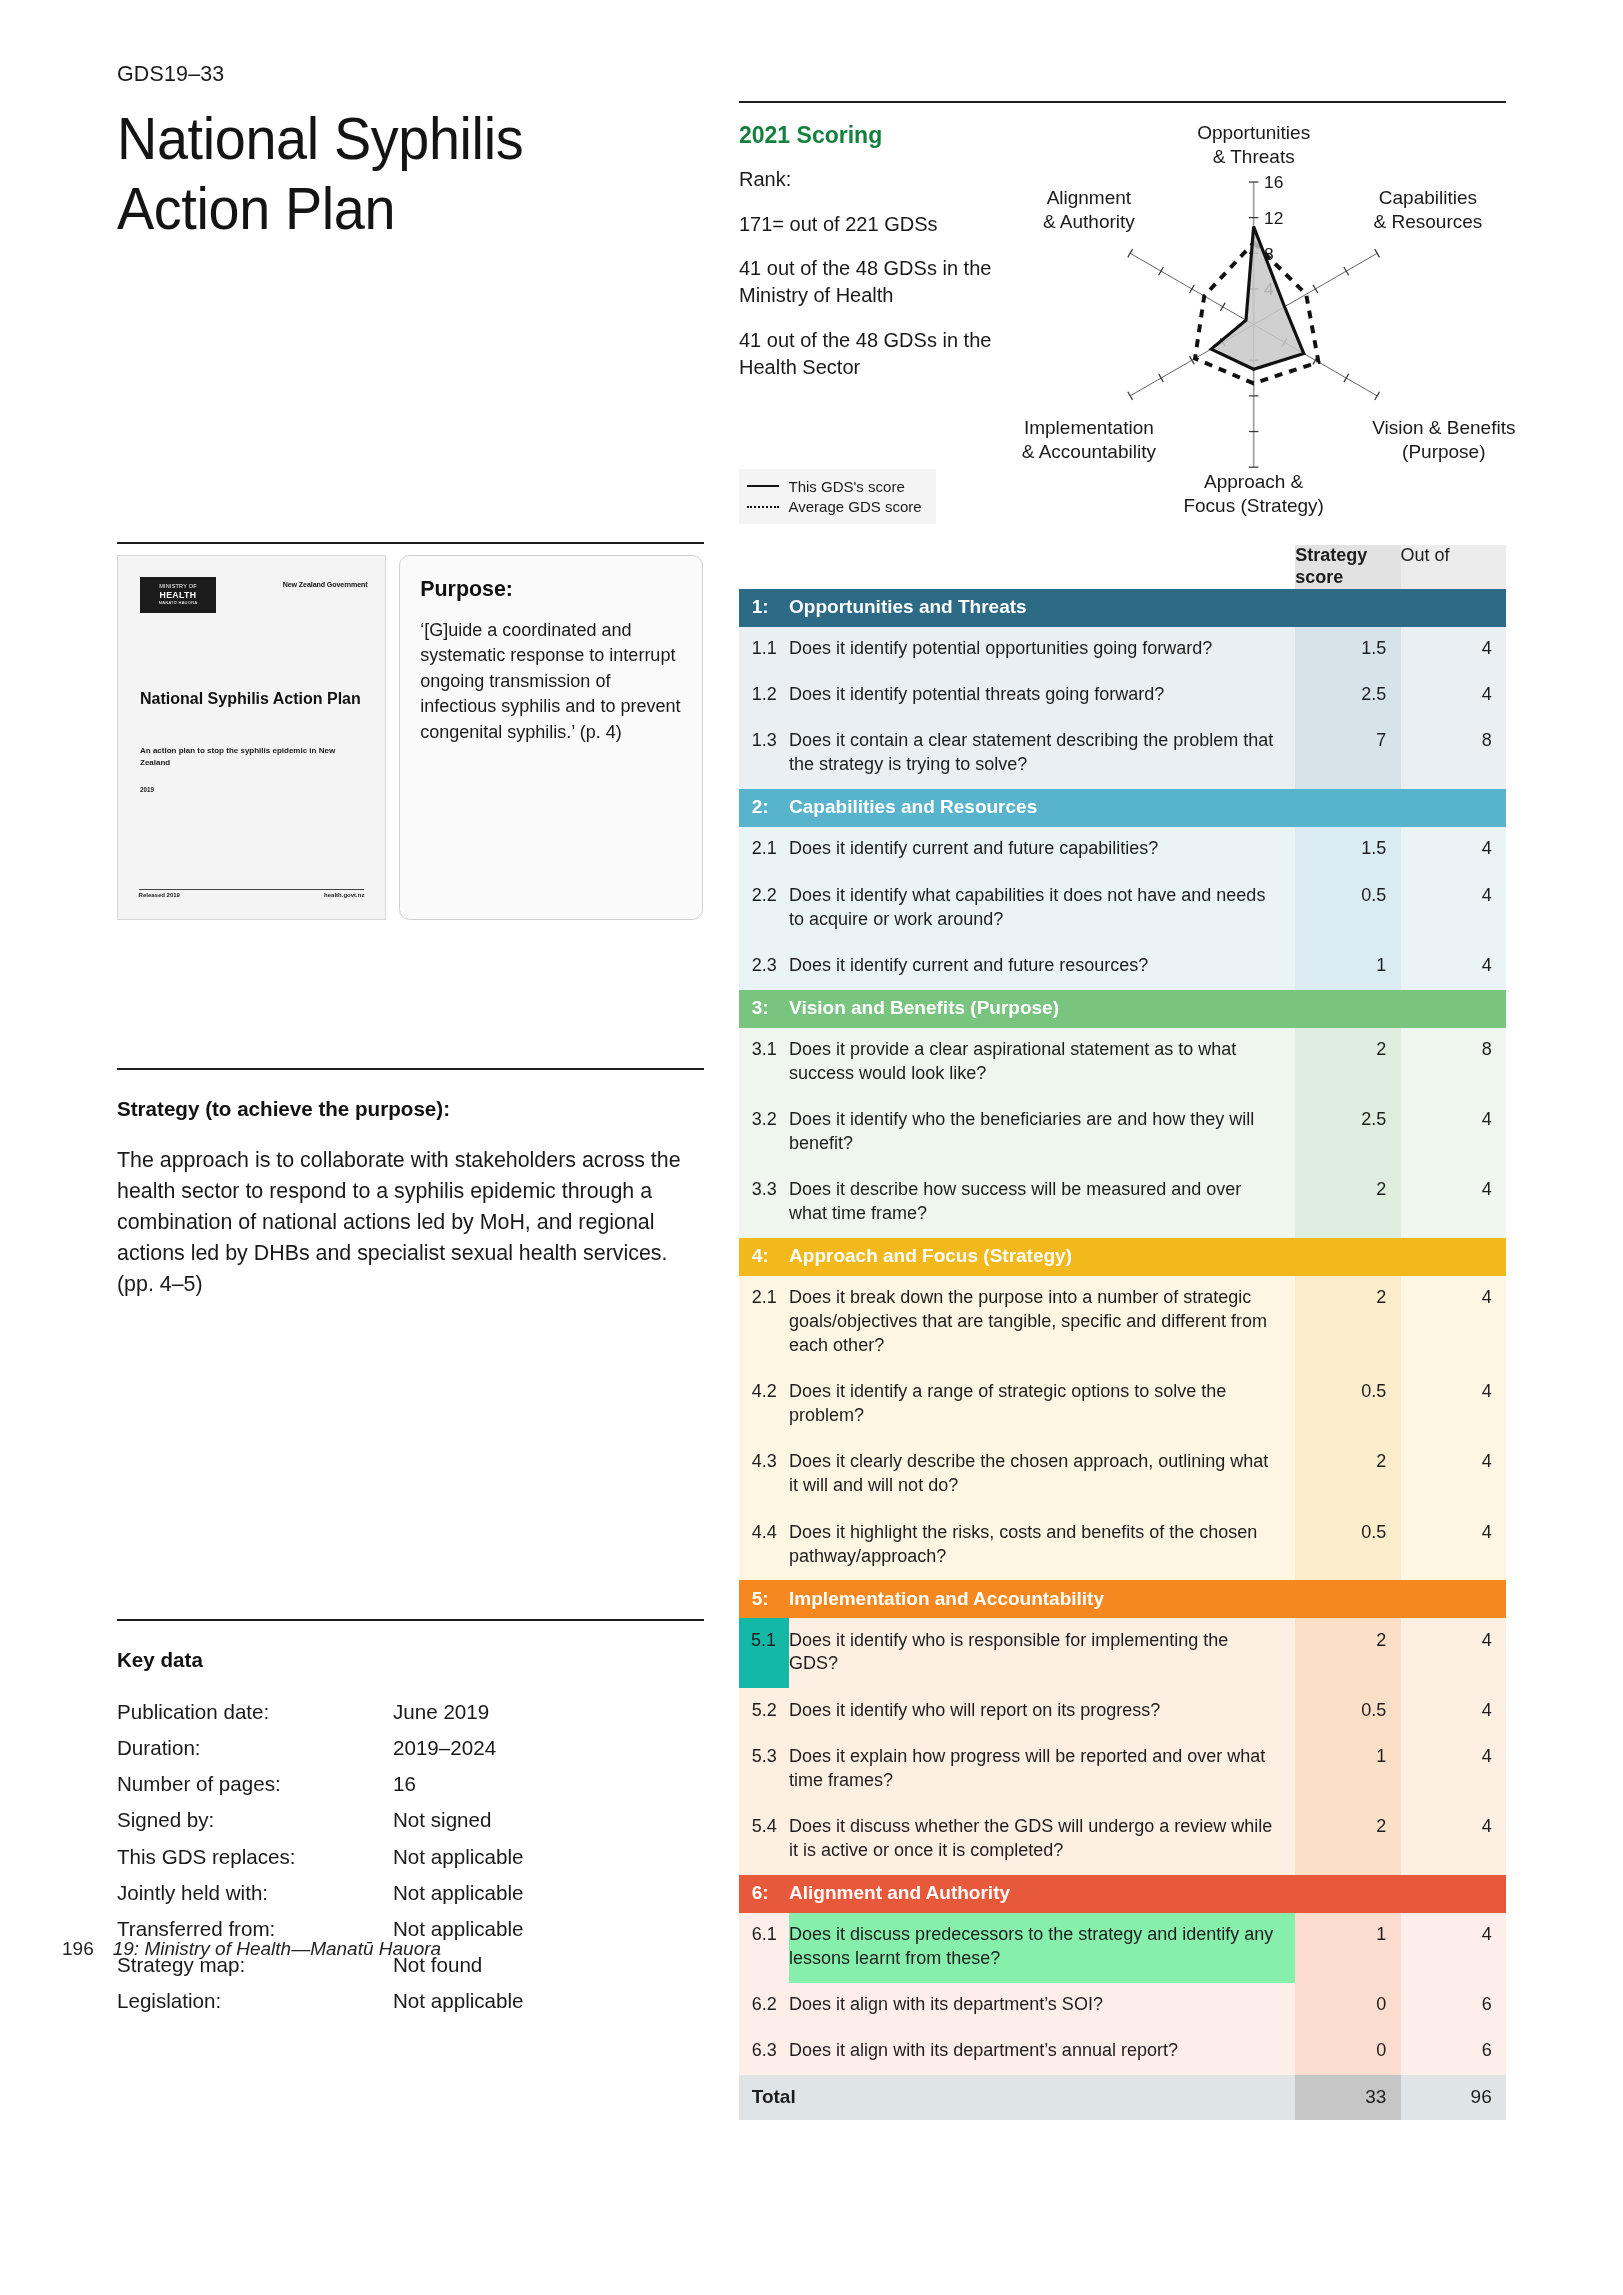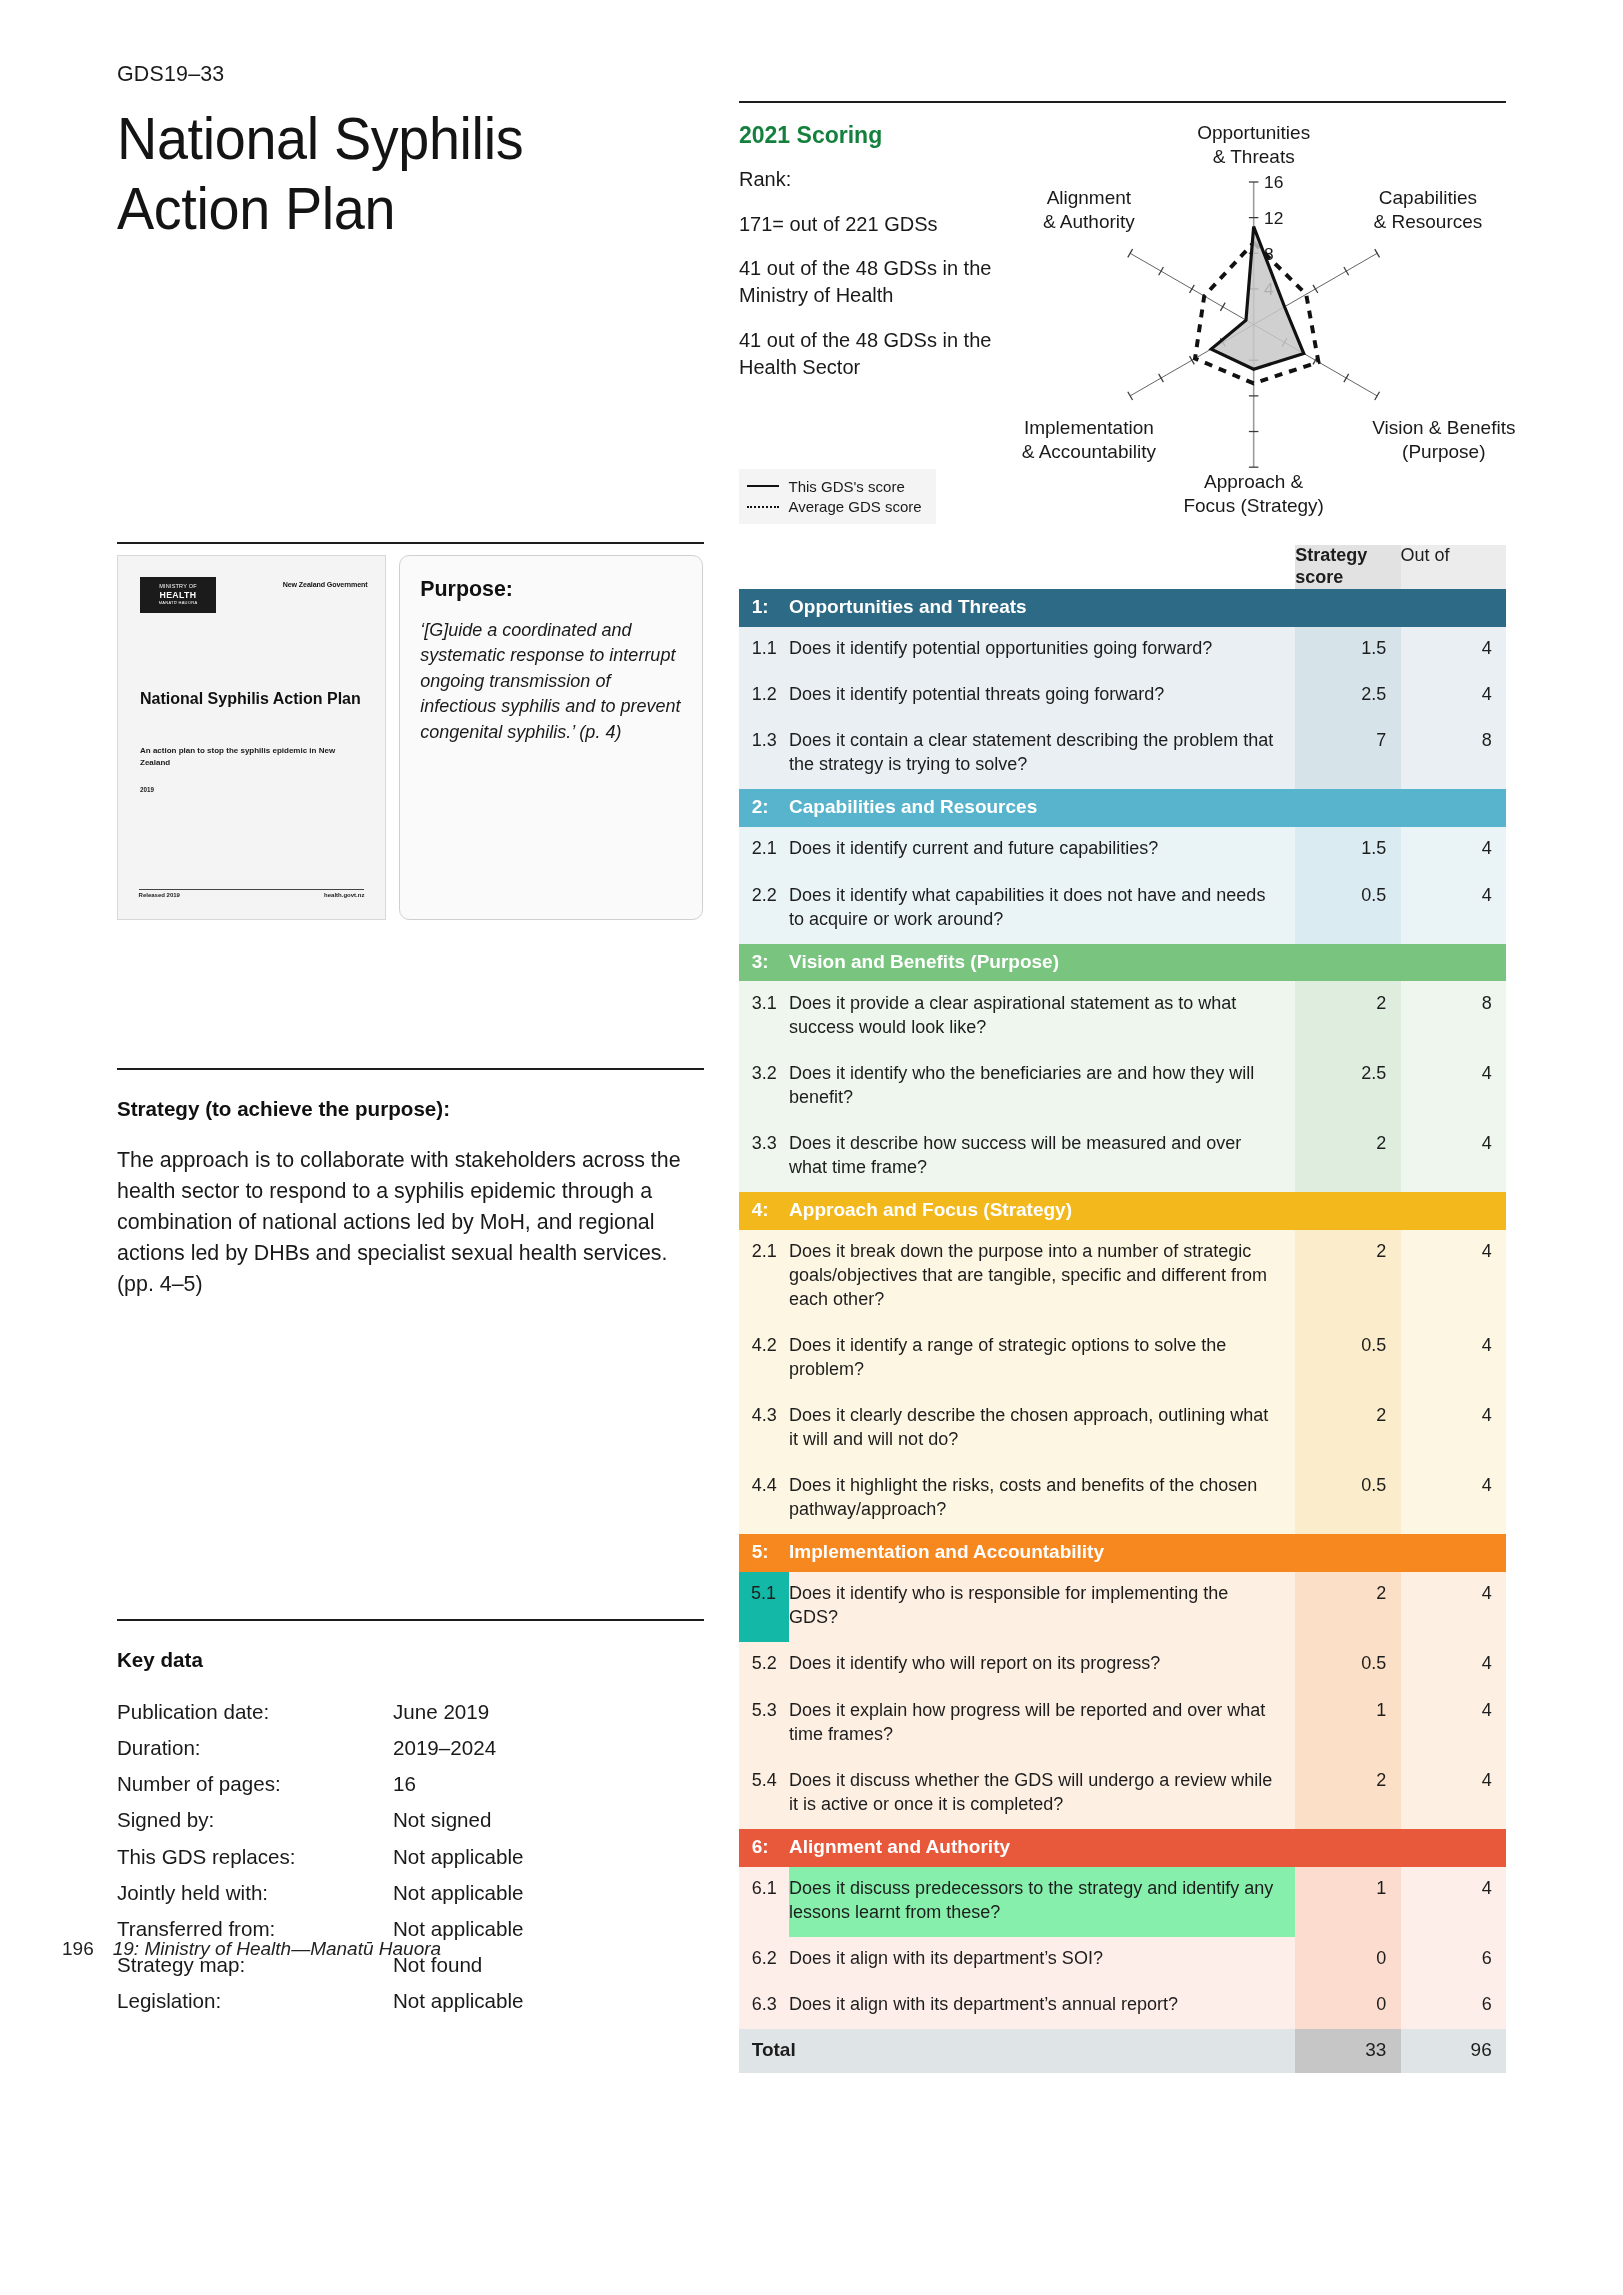--- a/index.html
+++ b/index.html
@@ -65,21 +65,21 @@
     font-size: 6px; font-weight: 700; color: #1a1a1a;
   }
   .purpose-box {
     width: 304px; height: 365px; background: #fafafa;
     border: 0.8px solid #cfcfcf; border-radius: 10.3px;
     padding: 20.6px 20.6px 16px 20.6px;
   }
   .purpose-title { font-size: 21.4px; font-weight: 700; color: #111; }
   .purpose-text {
     margin-top: 16px; font-size: 18px; line-height: 1.42;
-    font-style: italic; color: #1a1a1a;
+    color: #1a1a1a;
   }
 
   
   .strategy-block { position: absolute; left: 117px; top: 1068px; width: 587px; }
   .block-rule { height: 1.6px; background: #1d1d1d; margin-bottom: 27px; }
   .block-head { font-size: 20.6px; font-weight: 700; color: #111; }
   .block-body { margin-top: 24px; font-size: 21.4px; line-height: 1.45; color: #1a1a1a; }
 
   
   .keydata-block { position: absolute; left: 117px; top: 1619px; width: 587px; }
@@ -366,20 +366,26 @@
           <td class="txt" style="background: rgb(234, 244, 247);">Does it identify current and future capabilities?</td>
           <td class="sv" style="background: rgb(218, 235, 241);">1.5</td>
           <td class="ov" style="background: rgb(234, 244, 247);">4</td>
         </tr>
         <tr class="q">
           <td class="n" style="background: rgb(234, 244, 247);">2.2</td>
           <td class="txt" style="background: rgb(234, 244, 247);">Does it identify what capabilities it does not have and needs to acquire or work around?</td>
           <td class="sv" style="background: rgb(218, 235, 241);">0.5</td>
           <td class="ov" style="background: rgb(234, 244, 247);">4</td>
         </tr>
+        <tr class="q">
+          <td class="n" style="background: rgb(234, 244, 247);">2.3</td>
+          <td class="txt" style="background: rgb(234, 244, 247);">Does it identify current and future resources?</td>
+          <td class="sv" style="background: rgb(218, 235, 241);">1</td>
+          <td class="ov" style="background: rgb(234, 244, 247);">4</td>
+        </tr>
         <tr class="section">
           <td class="sn" style="background: rgb(121, 196, 127);">3:</td>
           <td colspan="3" style="background: rgb(121, 196, 127);">Vision and Benefits (Purpose)</td>
         </tr>
         <tr class="q">
           <td class="n" style="background: rgb(238, 246, 238);">3.1</td>
           <td class="txt" style="background: rgb(238, 246, 238);">Does it provide a clear aspirational statement as to what success would look like?</td>
           <td class="sv" style="background: rgb(223, 237, 223);">2</td>
           <td class="ov" style="background: rgb(238, 246, 238);">8</td>
         </tr>

